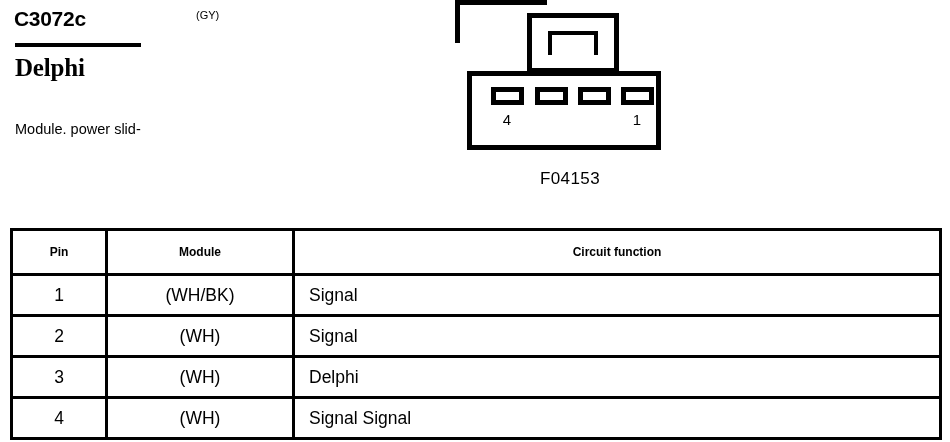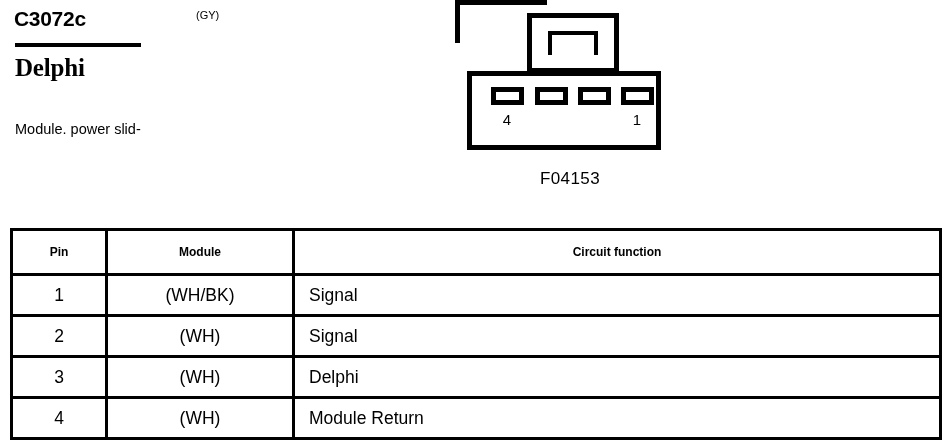--- a/index.html
+++ b/index.html
@@ -258,16 +258,16 @@
       <td class="cell-function">Signal</td>
     </tr>
     <tr>
       <td class="cell-pin">3</td>
       <td class="cell-circuit">(WH)</td>
       <td class="cell-function">Delphi</td>
     </tr>
     <tr>
       <td class="cell-pin">4</td>
       <td class="cell-circuit">(WH)</td>
-      <td class="cell-function">Module Return</td>
+      <td class="cell-function">Signal Signal</td>
     </tr>
   </tbody>
 </table>
 
 </body></html>

